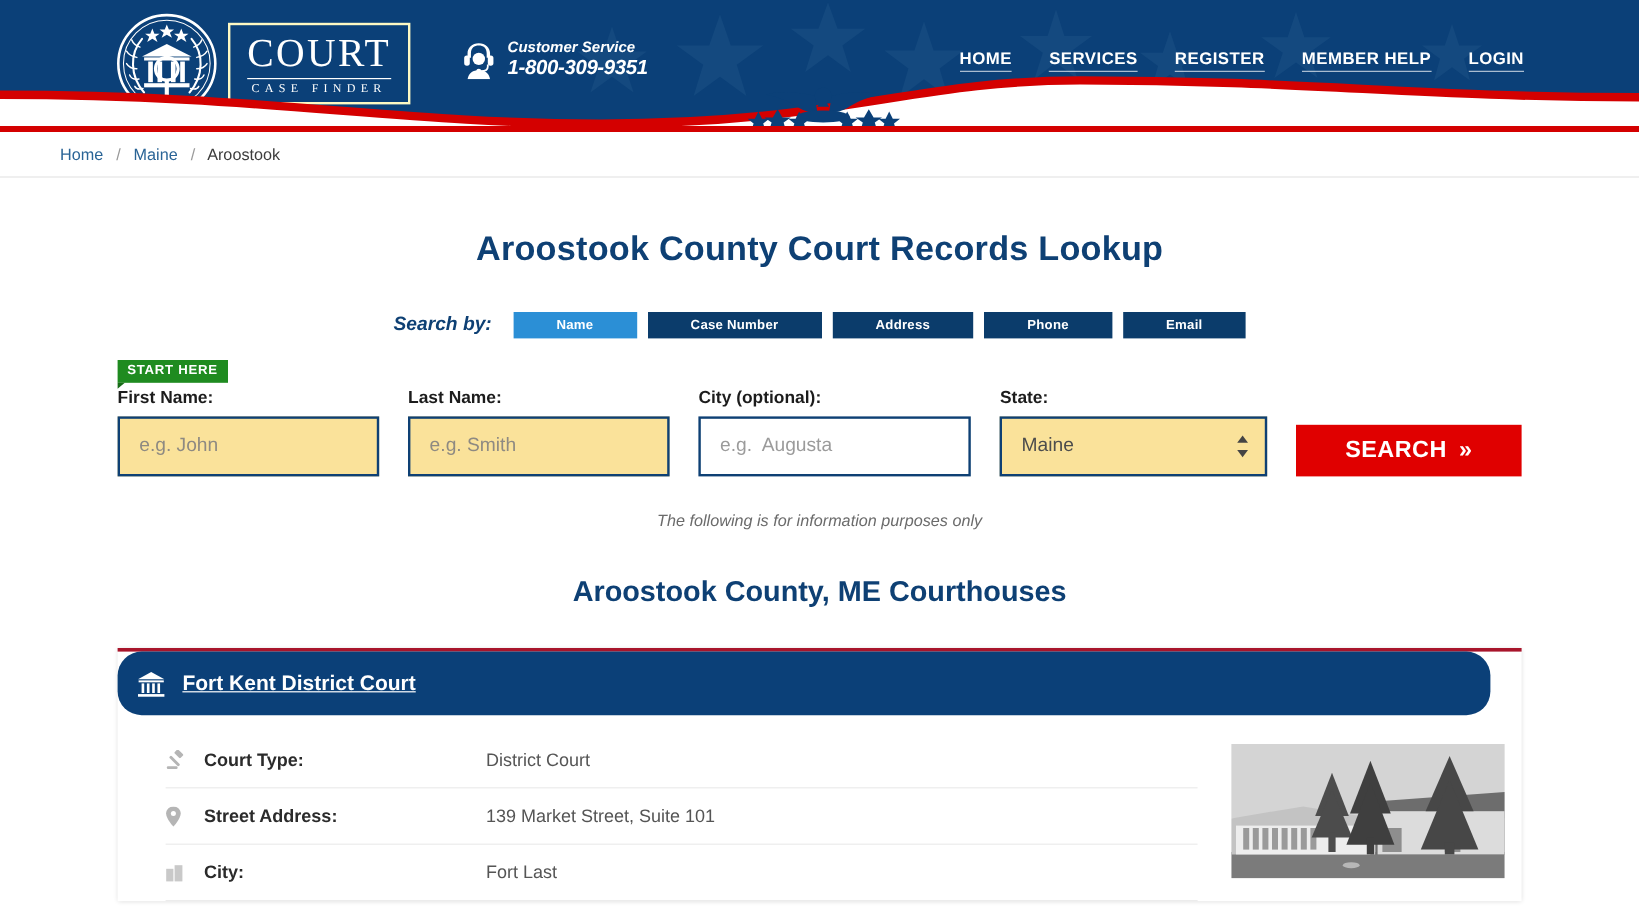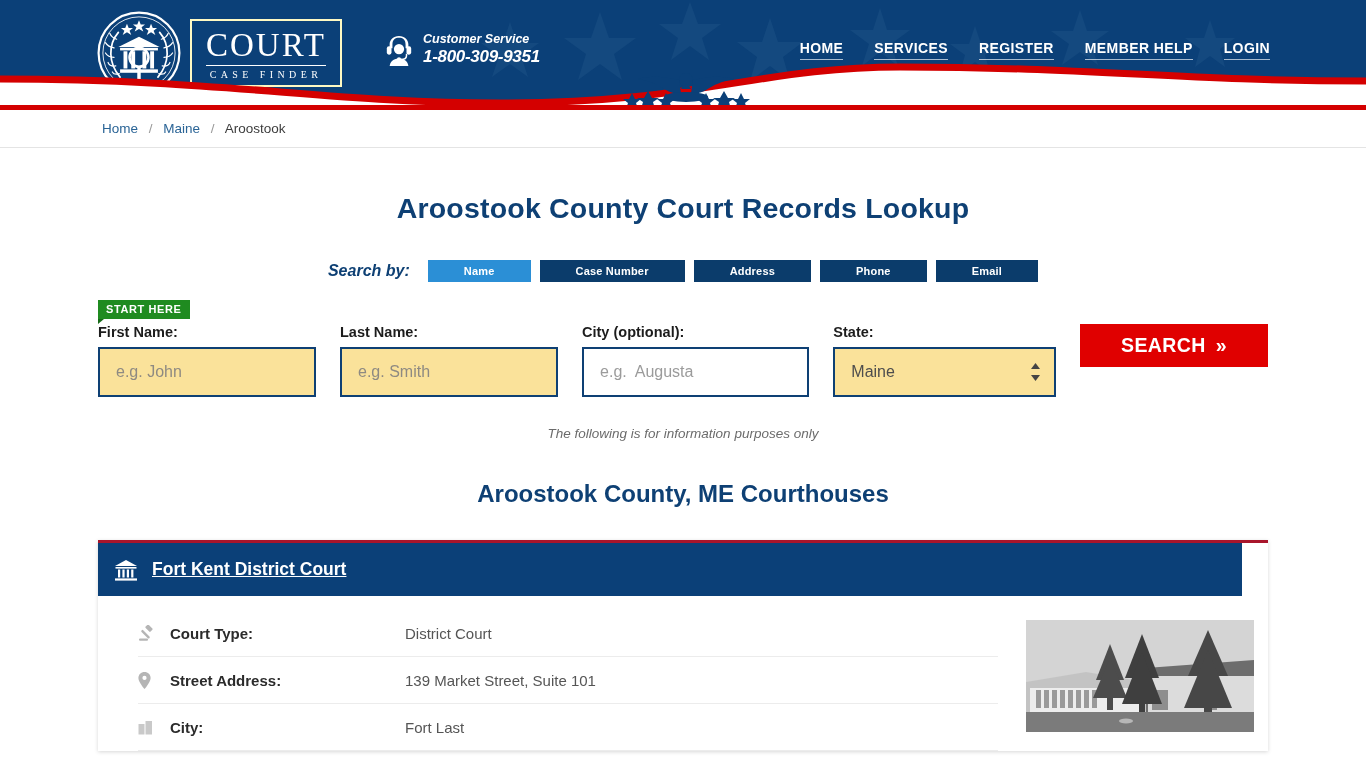--- a/index.html
+++ b/index.html
@@ -99,21 +99,21 @@
   .wave { position: absolute; left: 0; bottom: 0; width: 1366px; height: 46px; }
 
   .red-rule { width: 1366px; height: 5px; background: #d40000; }
 
   
   .crumb-bar {
     width: 1366px; height: 38px;
     background: #ffffff;
     border-bottom: 1px solid #e4e4e4;
     display: flex; align-items: center;
-    padding-left: 102px;
+    padding-left: 50px;
   }
   .crumb {
     font-size: 13.5px;
     color: #3d3d3d;
   }
   .crumb a { color: #2a6496; text-decoration: none; }
   .crumb .sep { color: #999; margin: 0 7px; }
 
   
   .page { width: 1366px; }
@@ -173,21 +173,21 @@
   }
   .start-badge::after {
     content: "";
     position: absolute;
     left: 0; bottom: -5px;
     border-left: 6px solid #166b17;
     border-bottom: 5px solid transparent;
   }
   .form-row {
     display: flex;
-    align-items: flex-start;
+    align-items: flex-end;
     gap: 24px;
     padding-top: 24px;
   }
   .field { display: flex; flex-direction: column; }
   .field-label {
     font-size: 14.5px;
     font-weight: bold;
     color: #1c1c1c;
     margin-bottom: 7px;
   }
@@ -262,20 +262,21 @@
     border-top: 3px solid #a8152b;
     box-shadow: 0 1px 4px rgba(0,0,0,.16);
   }
   .card-head {
     background: #0b4078;
     height: 53px;
     width: 1144px;
     display: flex; align-items: center;
     padding-left: 16px;
     gap: 14px;
+    border-radius: 20px;
   }
   .court-icon { width: 24px; height: 22px; flex: 0 0 24px; }
   .card-head a {
     color: #ffffff;
     font-size: 17.5px;
     font-weight: bold;
     text-decoration: underline;
   }
   .card-body {
     display: flex;

